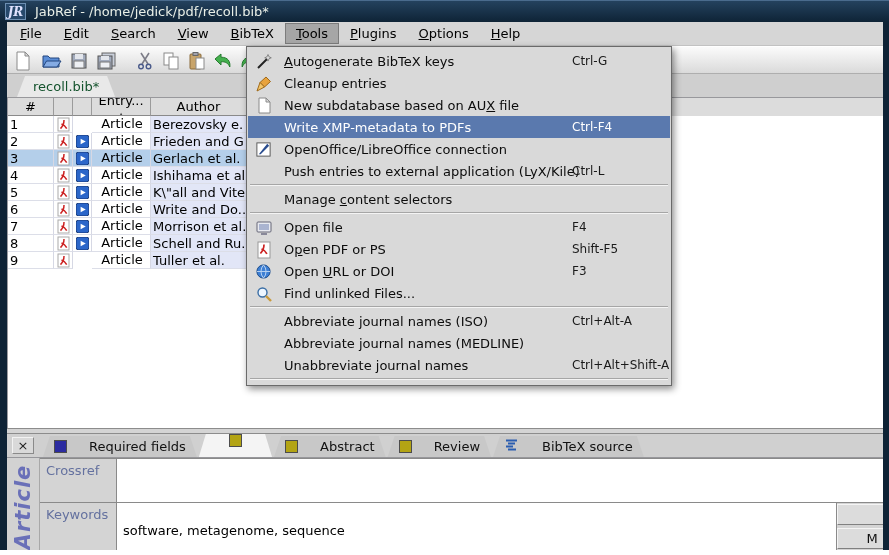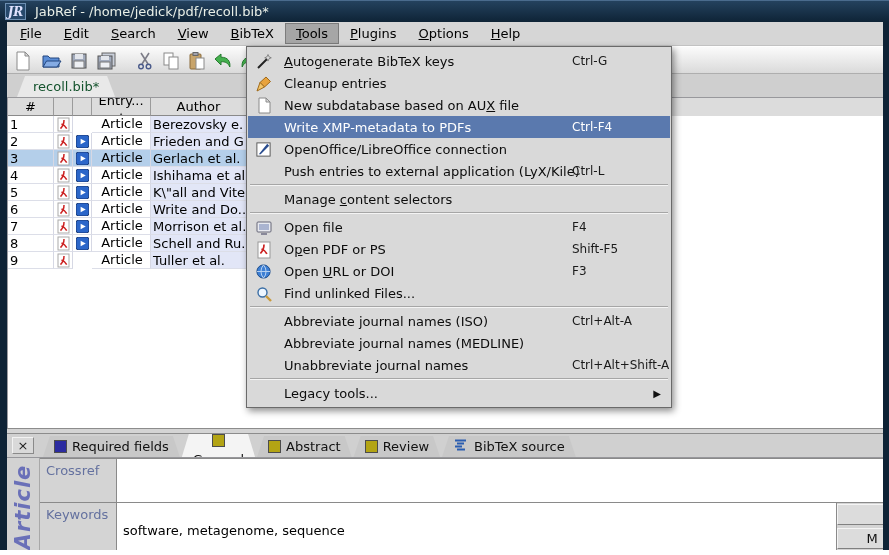--- a/index.html
+++ b/index.html
@@ -80,21 +80,21 @@
     border-top:1px solid #8c8c8c; border-bottom:1px solid #8c8c8c; }
 
   
   .editor { flex:1; display:flex; flex-direction:column; background:#d4d4d4; overflow:hidden; }
   .editor-tabs { height:24px; flex:none; background:#d0d0d0; position:relative;
     display:flex; align-items:flex-end; padding-left:36px; border-bottom:1px solid #97979b; }
   .close-btn { position:absolute; left:5px; top:3px; width:22px; height:17px;
     background:#d9d9d9; border:1px solid; border-color:#f2f2f2 #8a8a8a #8a8a8a #f2f2f2;
     display:flex; align-items:center; justify-content:center; font-size:13px; color:#222; }
   .etab { height:21px; margin-right:2px; padding:0 11px; background:#c8c8c8;
-    display:flex; align-items:center; gap:5px; white-space:nowrap; color:#111;
+    display:flex; align-items:center; gap:22px; white-space:nowrap; color:#111;
     clip-path:polygon(7px 0, calc(100% - 7px) 0, 100% 100%, 0 100%);
     filter:drop-shadow(0 0 1px #808080); }
   .etab.selected { background:#f4f4f4; height:23px;flex-direction:column; }
   .tab-square { width:13px; height:13px; border:1px solid #4c4c4c; background:#999; flex:none; }
   .editor-body { flex:1; display:flex; overflow:hidden; }
   .type-strip { width:33px; flex:none; position:relative; background:#d2d2d2;
     border-right:1px solid #a8a8a8; }
   .type-label { position:absolute; left:50%; top:50%;
     transform:translate(-50%,-50%) rotate(-90deg);
     font:italic bold 21px "DejaVu Sans", sans-serif; color:#6a70b8; letter-spacing:1px; }
@@ -572,19 +572,15 @@
     </div>
     <div class="menu-item">
       <span>Abbreviate journal names (MEDLINE)</span>
       <span class="shortcut"></span>
     </div>
     <div class="menu-item">
       <span>Unabbreviate journal names</span>
       <span class="shortcut">Ctrl+Alt+Shift-A</span>
     </div>
     <div class="menu-sep"></div>
-    <div class="menu-item">
-      <span>Legacy tools...</span>
-      <span class="submenu-arrow">▶</span>
-    </div>
   </div>
 
 </div>
 
 </body></html>

